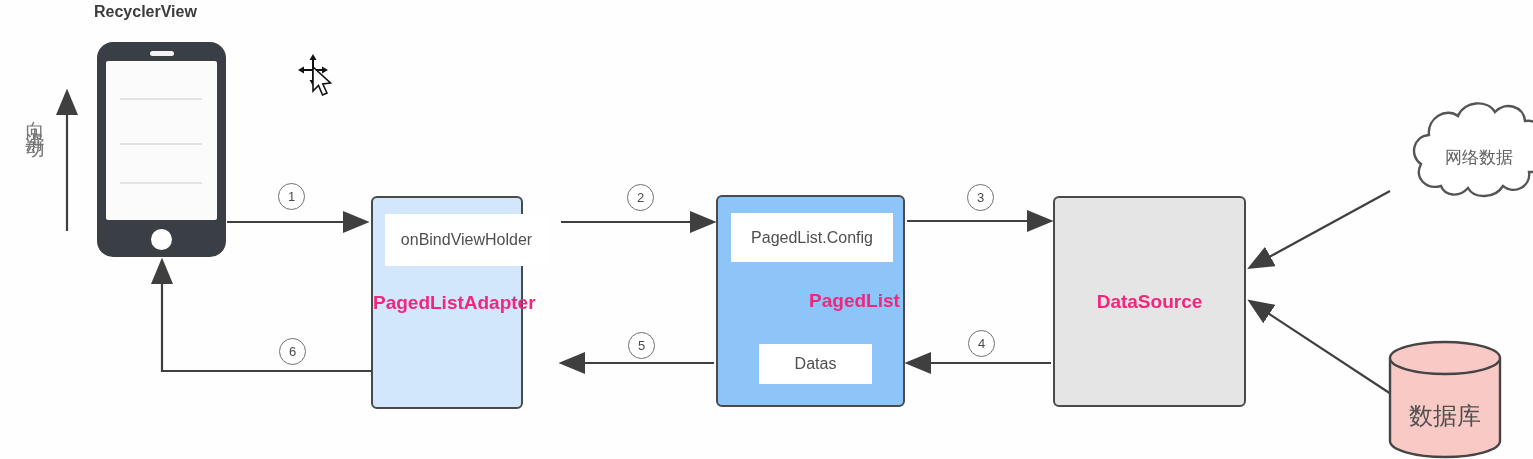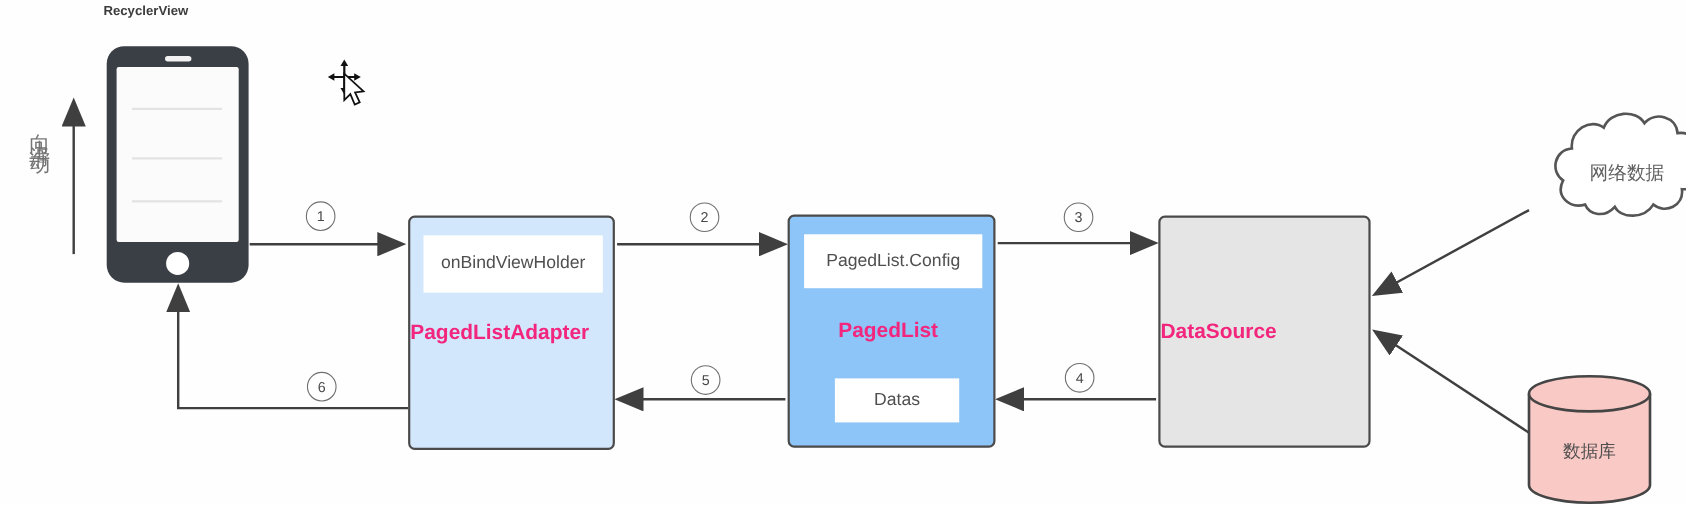--- a/index.html
+++ b/index.html
@@ -1,71 +1,71 @@
 <!DOCTYPE html>
 <html><head>
 <meta charset="utf-8">
 <style>
   html,body{margin:0;padding:0;background:#ffffff;}
   body{font-family:"Liberation Sans","DejaVu Sans",sans-serif;}
   .canvas{position:relative;width:1533px;height:459px;background:#fefefe;overflow:hidden;}
 
   
-  .title{position:absolute;left:94px;top:3px;font-size:12px;font-weight:bold;color:#3c3c3c;}
+  .title{position:absolute;left:94px;top:3px;font-size:16px;font-weight:bold;color:#3c3c3c;}
 
   
   .phone{position:absolute;left:97px;top:42px;width:129px;height:215px;background:#3a3f45;border-radius:16px;}
   .phone .speaker{position:absolute;left:53px;top:9px;width:24px;height:5px;background:#f2f2f2;border-radius:3px;}
   .phone .screen{position:absolute;left:9px;top:19px;width:111px;height:159px;background:#fbfbfb;border-radius:2px;}
   .phone .scr-line{position:absolute;left:14px;width:82px;height:2px;background:#e3e3e3;}
   .phone .home{position:absolute;left:54px;top:187px;width:21px;height:21px;background:#ffffff;border-radius:50%;}
 
   
   .swipe-label{position:absolute;left:22px;top:106px;writing-mode:vertical-rl;text-orientation:upright;
     font-size:19px;letter-spacing:6px;color:#757575;}
 
   
   .cursor{position:absolute;left:298px;top:52px;}
 
   
   .overlay{position:absolute;left:0;top:0;pointer-events:none;}
 
   
   .node{position:absolute;border:2px solid #4a4a4a;border-radius:6px;box-sizing:border-box;}
-  .node-adapter{left:371px;top:196px;width:188px;height:213px;background:#d3e7fc;}
+  .node-adapter{left:371px;top:196px;width:152px;height:213px;background:#d3e7fc;}
   .node-pagedlist{left:716px;top:195px;width:189px;height:212px;background:#8ec5f8;padding-left:44px;}
   .node-datasource{left:1053px;top:196px;width:193px;height:211px;background:#e5e5e5;}
   .subbox{position:absolute;background:#ffffff;display:flex;align-items:center;justify-content:center;
     font-size:16px;color:#4f4f4f;}
   .node-adapter .sub-top{left:12px;top:16px;width:163px;height:52px;}
   .node-adapter .sub-bottom{left:38px;top:149px;width:112px;height:44px;}
   .node-pagedlist .sub-top{left:13px;top:16px;width:162px;height:49px;}
   .node-pagedlist .sub-bottom{left:41px;top:147px;width:113px;height:40px;}
-  .node-label{position:absolute;left:0;width:100%;text-align:left;font-size:19px;font-weight:bold;color:#f3267e;}
+  .node-label{position:absolute;left:0;width:100%;text-align:center;font-size:19px;font-weight:bold;color:#f3267e;}
   .node-adapter .node-label{top:94px;}
   .node-pagedlist .node-label{top:93px;margin-left:44px;}
   .node-datasource .node-label{top:93px;}
 
   
   .step{position:absolute;width:27px;height:27px;border:1.5px solid #707070;border-radius:50%;background:#ffffff;
     box-sizing:border-box;display:flex;align-items:center;justify-content:center;font-size:13px;color:#4a4a4a;}
   .step1{left:278px;top:183px;}
   .step2{left:627px;top:184px;}
   .step3{left:967px;top:184px;}
   .step4{left:968px;top:330px;}
   .step5{left:628px;top:332px;}
   .step6{left:279px;top:338px;}
 
   
   .cloud-wrap{position:absolute;left:1408px;top:98px;width:142px;height:116px;}
   .cloud-label{position:absolute;left:0;top:48px;width:100%;text-align:center;font-size:17px;color:#616161;}
 
   
   .db-wrap{position:absolute;left:1388px;top:340px;width:114px;height:119px;}
-  .db-label{position:absolute;left:0;top:60px;width:100%;text-align:center;font-size:16px;color:#4f4f4f;}
+  .db-label{position:absolute;left:0;top:60px;width:100%;text-align:center;font-size:24px;color:#4f4f4f;}
 </style>
 </head>
 <body>
 
 <div class="canvas">
 
   <div class="title">RecyclerView</div>
 
   <div class="phone">
     <div class="speaker"></div>

